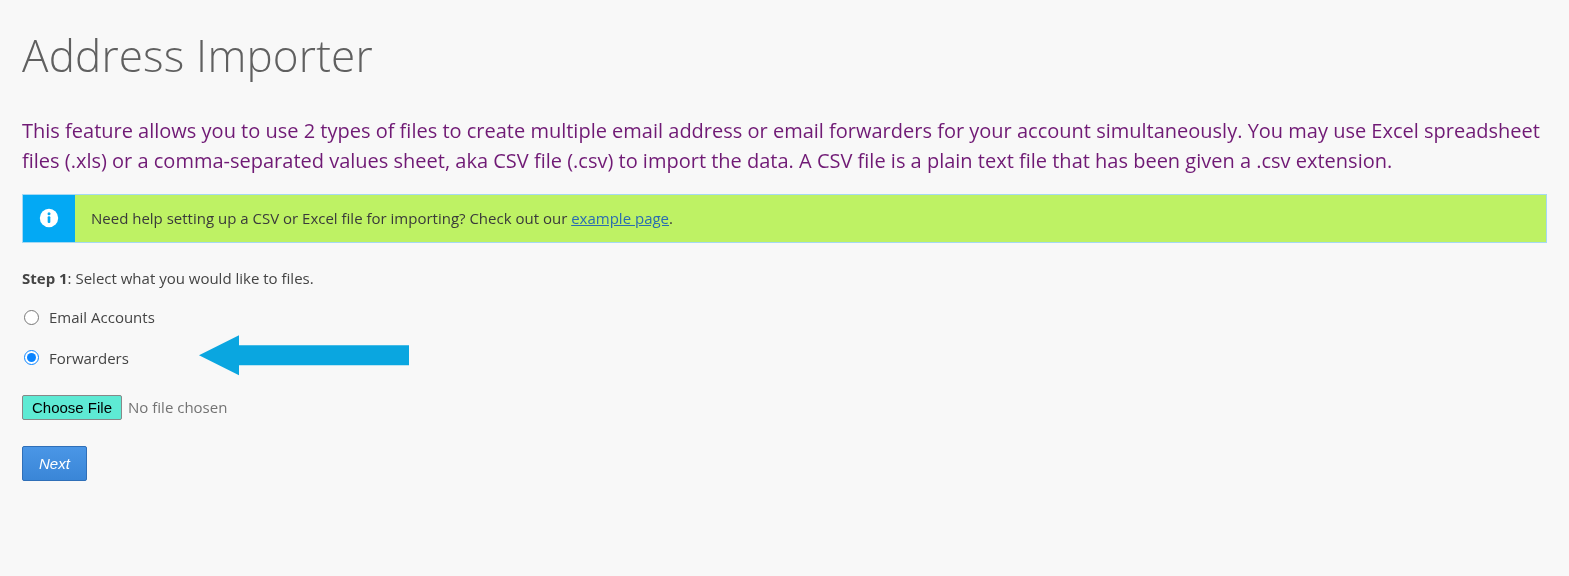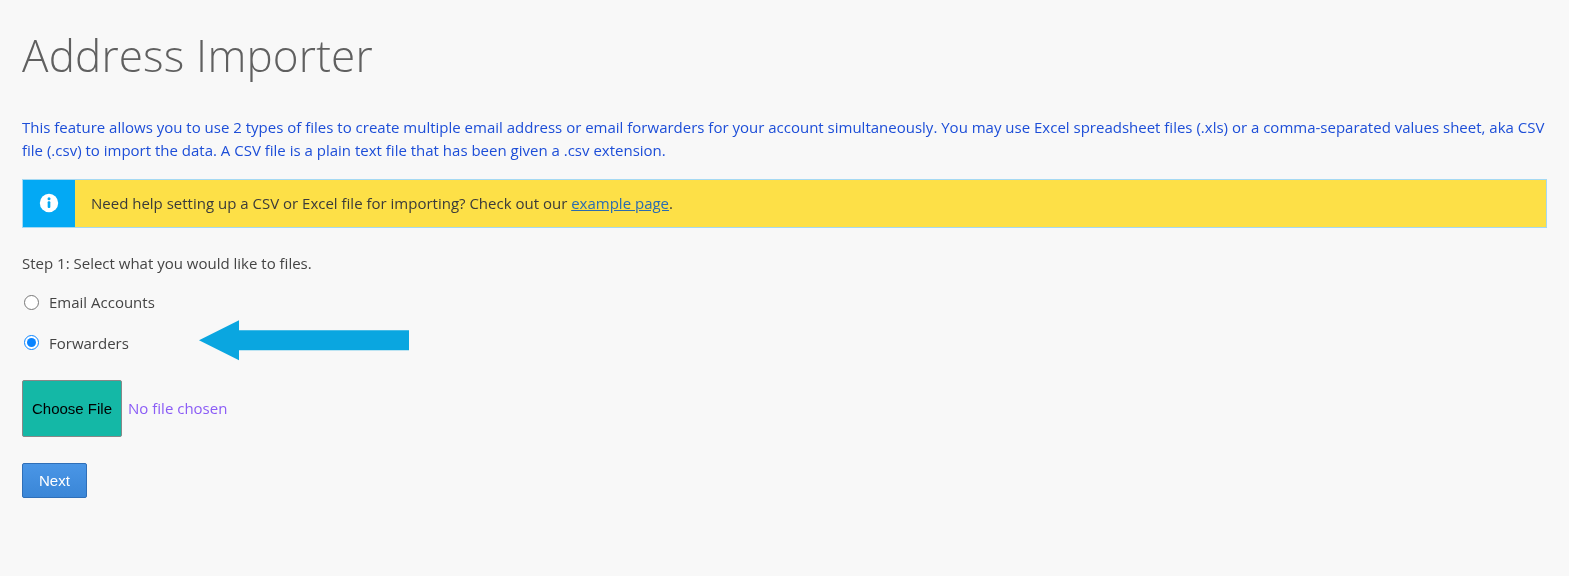--- a/index.html
+++ b/index.html
@@ -17,28 +17,28 @@
       width: 1569px;
     }
     h1.page-title {
       font-size: 44px;
       font-weight: 300;
       color: #606060;
       margin-bottom: 28px;
       letter-spacing: 0.2px;
     }
     p.description {
-      color: #1d4ed8;
+      color: #701a75;
       margin-bottom: 18px;
-      font-size: 15px;
+      font-size: 20px;
     }
     .info-banner {
       display: flex;
       align-items: stretch;
-      background: #fde047;
+      background: #bef264;
       border: 1px solid #a5d9f3;
       margin-bottom: 24px;
     }
     .info-banner .icon-cell {
       background: #03a9f4;
       width: 52px;
       flex: 0 0 52px;
       display: flex;
       align-items: center;
       justify-content: center;
@@ -53,21 +53,21 @@
     }
     .info-banner a {
       color: #2b6cb0;
       text-decoration: underline;
     }
     .step-line {
       margin-bottom: 14px;
       color: #444;
     }
     .step-line .step-label {
-      font-weight: 400;
+      font-weight: 700;
     }
     .radio-row {
       display: flex;
       align-items: center;
       margin: 17px 0 18px 2px;
       position: relative;
     }
     .radio-row input[type="radio"] {
       width: 15px;
       height: 15px;
@@ -87,41 +87,42 @@
     }
     .file-row {
       margin-bottom: 26px;
       display: flex;
       align-items: center;
       gap: 6px;
     }
     .choose-file-btn {
       font-family: Arial, sans-serif;
       font-size: 15px;
-      padding: 19px 9px;
-      background: #14b8a6;
+      padding: 3px 9px;
+      background: #5eead4;
       border: 1px solid #888;
       border-radius: 2px;
       cursor: pointer;
       color: #000;
     }
     .file-status {
-      color: #8b5cf6;
+      color: #737373;
       font-size: 15px;
     }
     .next-btn {
       display: inline-block;
       background: #3f8dde;
       background-image: linear-gradient(#4a96e6, #3a86d7);
       color: #fff;
       font-size: 15px;
       padding: 8px 16px;
       border: 1px solid #2f6fb8;
       border-radius: 2px;
       cursor: pointer;
+      font-style: italic;
     }
     .step2-block {
       margin-top: 26px;
     }
   </style>
 </head>
 <body>
 
 <h1 class="page-title">Address Importer</h1>
 

